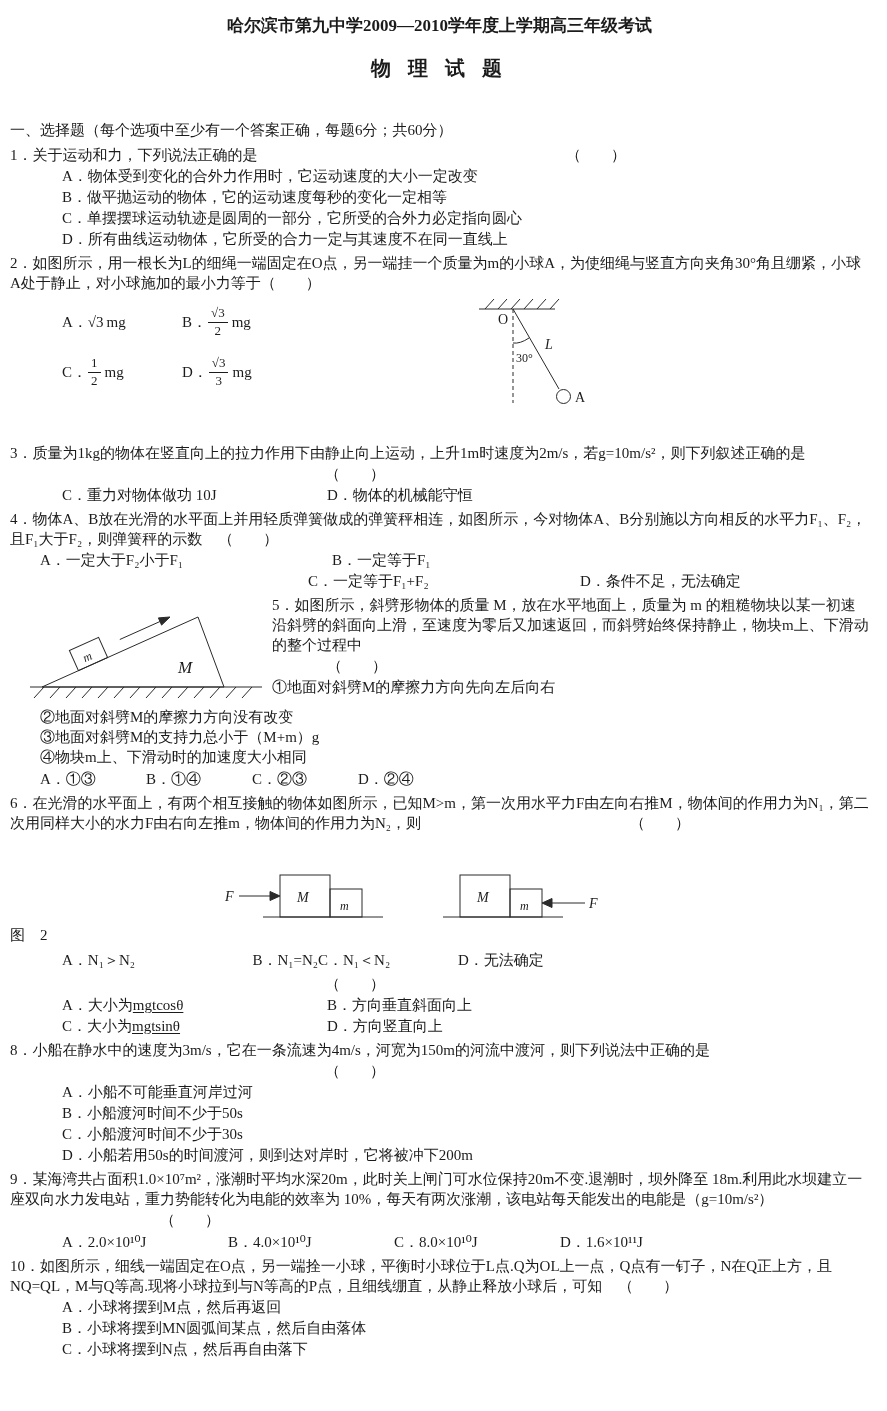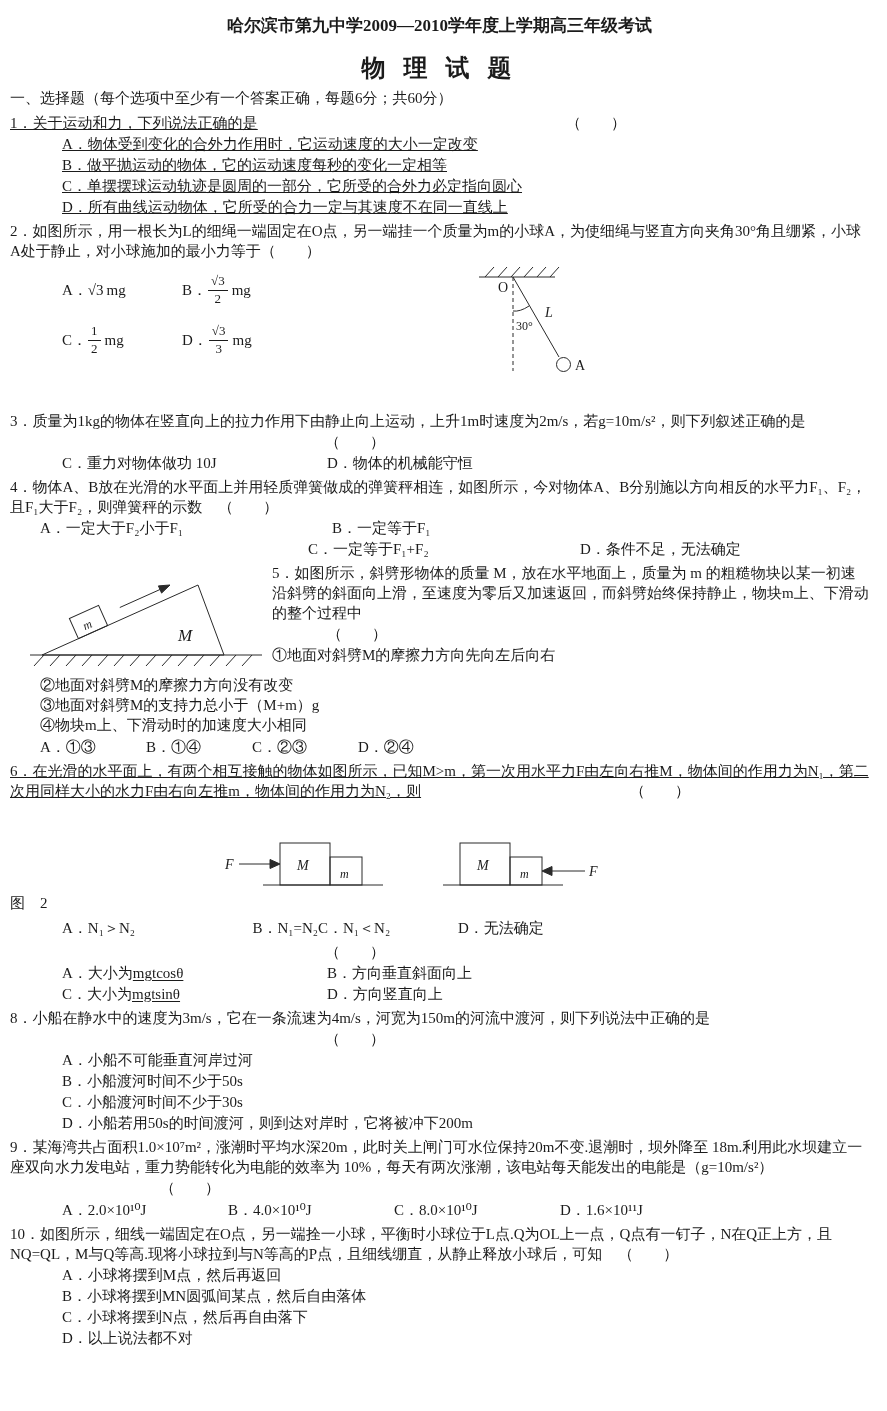--- a/index.html
+++ b/index.html
@@ -4,24 +4,24 @@
 <style>
   * { box-sizing: border-box; margin: 0; padding: 0; }
   html, body { background: #ffffff; }
   .page {
     width: 887px; min-height: 1411px; background: #fff; position: relative;
     font-family: "Liberation Serif", "DejaVu Serif", serif;
     font-size: 15px; line-height: 20px; color: #1b1b1b;
     padding: 14px 18px 70px 10px;
   }
   .title1 { text-align: center; font-weight: bold; font-size: 17px; margin-top: 2px; }
-  .title2 { text-align: center; font-weight: bold; font-size: 24px; letter-spacing: 6px; margin: 14px 0 2px; line-height: 36px; }
+  .title2 { text-align: center; font-weight: bold; font-size: 20px; letter-spacing: 6px; margin: 14px 0 34px; line-height: 36px; }
   .section { margin: 2px 0 5px; }
   .q { margin-bottom: 4px; }
-  .rel { position: relative; text-decoration: underline; }
+  .rel { position: relative; }
   .abs-br { position: absolute; }
   .q1-br { left: 556px; top: 0; }
   .q6-br { left: 620px; top: 20px; }
   .opts { padding-left: 52px; }
   .opts .opt { margin: 1px 0; }
   .brline { margin: 1px 0; }
   .pl315 { padding-left: 315px; }
   .pl150 { padding-left: 150px; }
   .pl55  { padding-left: 55px; }
   .row2 { display: flex; padding-left: 52px; margin: 1px 0; }
@@ -286,17 +286,16 @@
   </div>
 
   <div class="q">
     <div>
       <span>10．如图所示，细线一端固定在O点，另一端拴一小球，平衡时小球位于L点.Q为OL上一点，Q点有一钉子，N在Q正上方，且NQ=QL，M与Q等高.现将小球拉到与N等高的P点，且细线绷直，从静止释放小球后，可知</span><span class="inline-br">（　　）</span>
     </div>
     <div class="opts">
       <div class="opt">A．小球将摆到M点，然后再返回</div>
       <div class="opt">B．小球将摆到MN圆弧间某点，然后自由落体</div>
       <div class="opt">C．小球将摆到N点，然后再自由落下</div>
-      <div class="opt">D．以上说法都不对</div>
     </div>
   </div>
 
 </div>
 
 </body></html>

